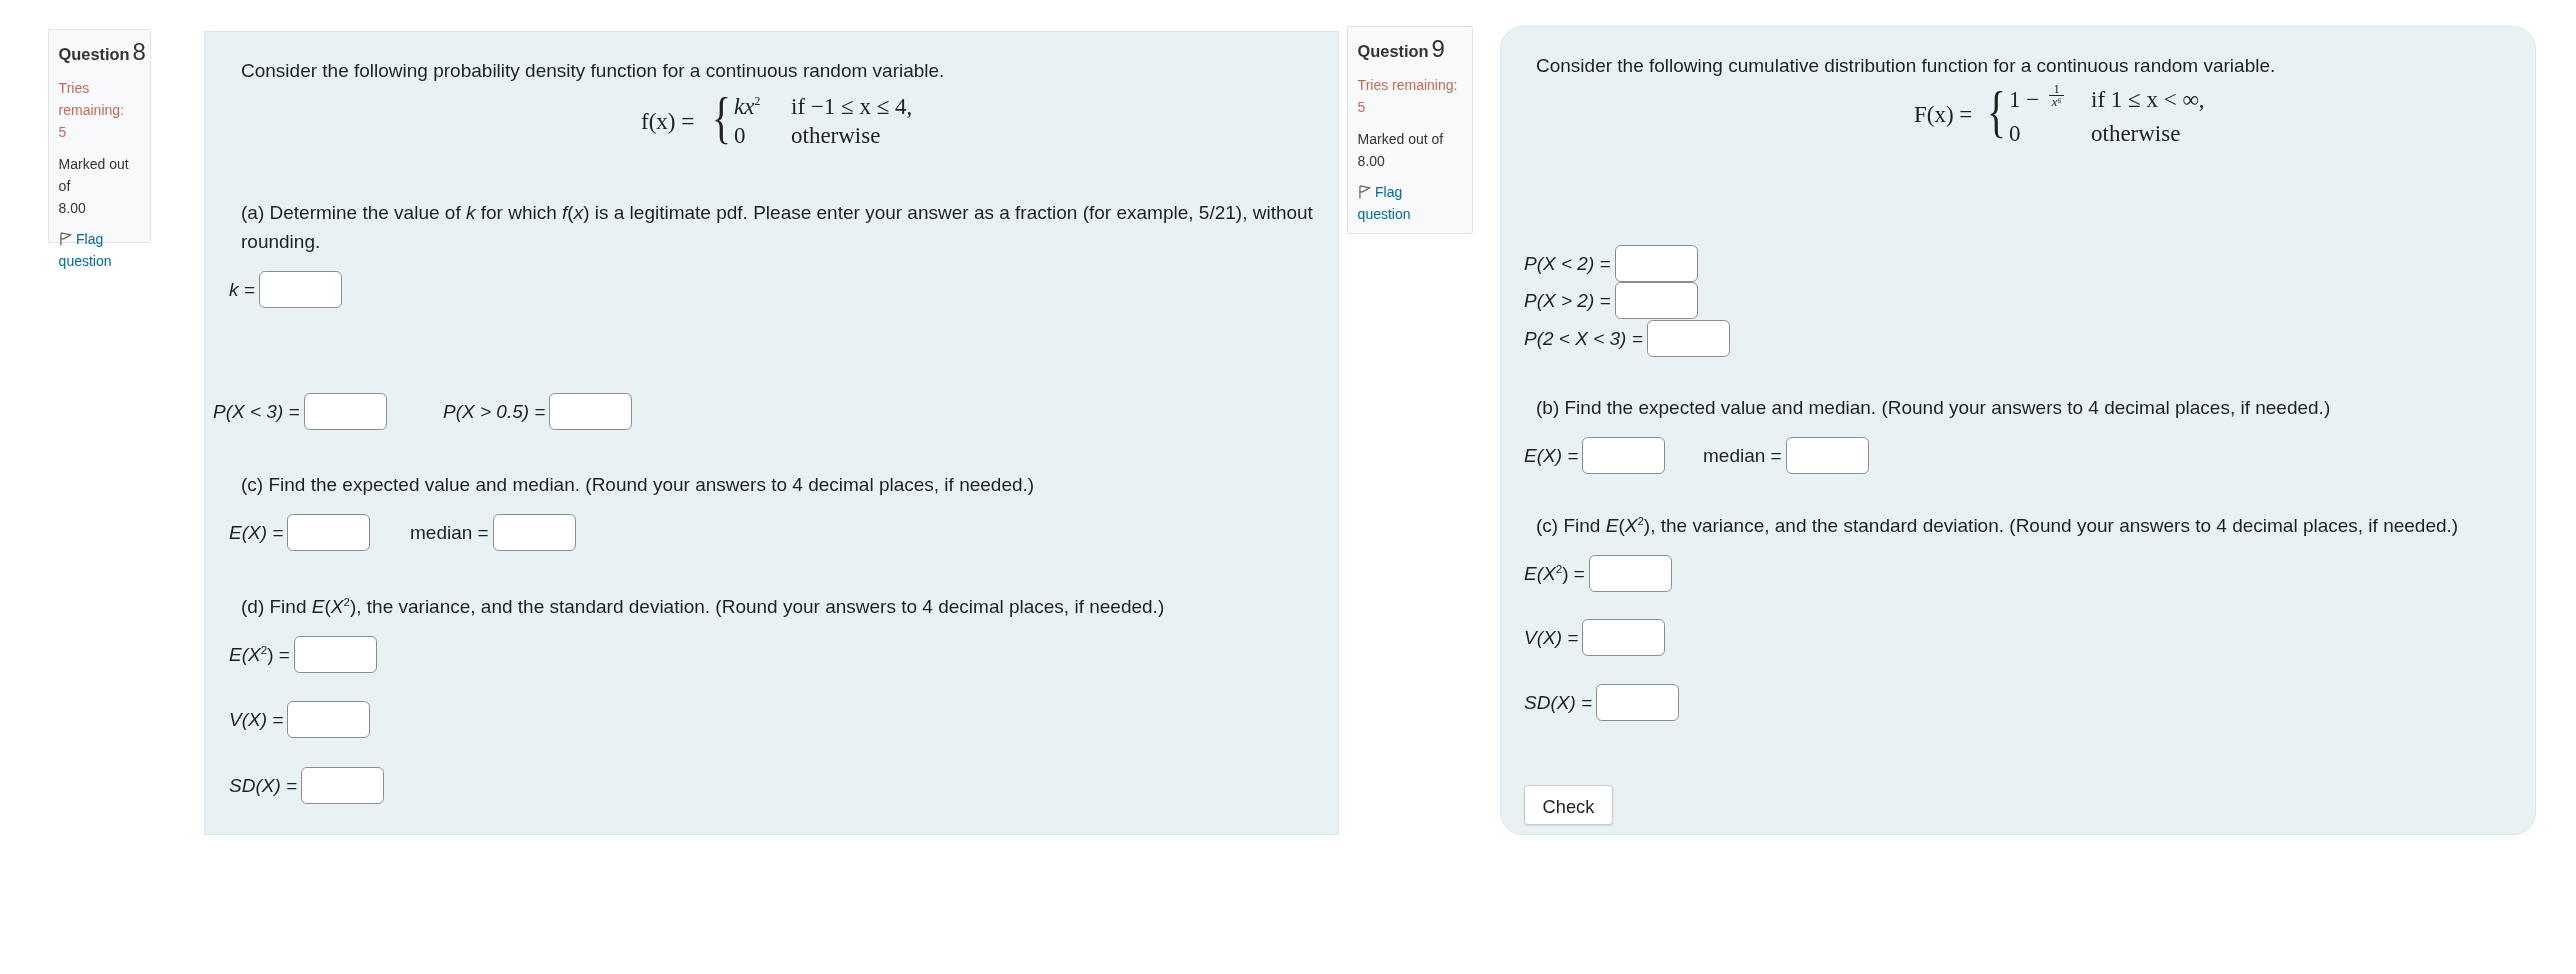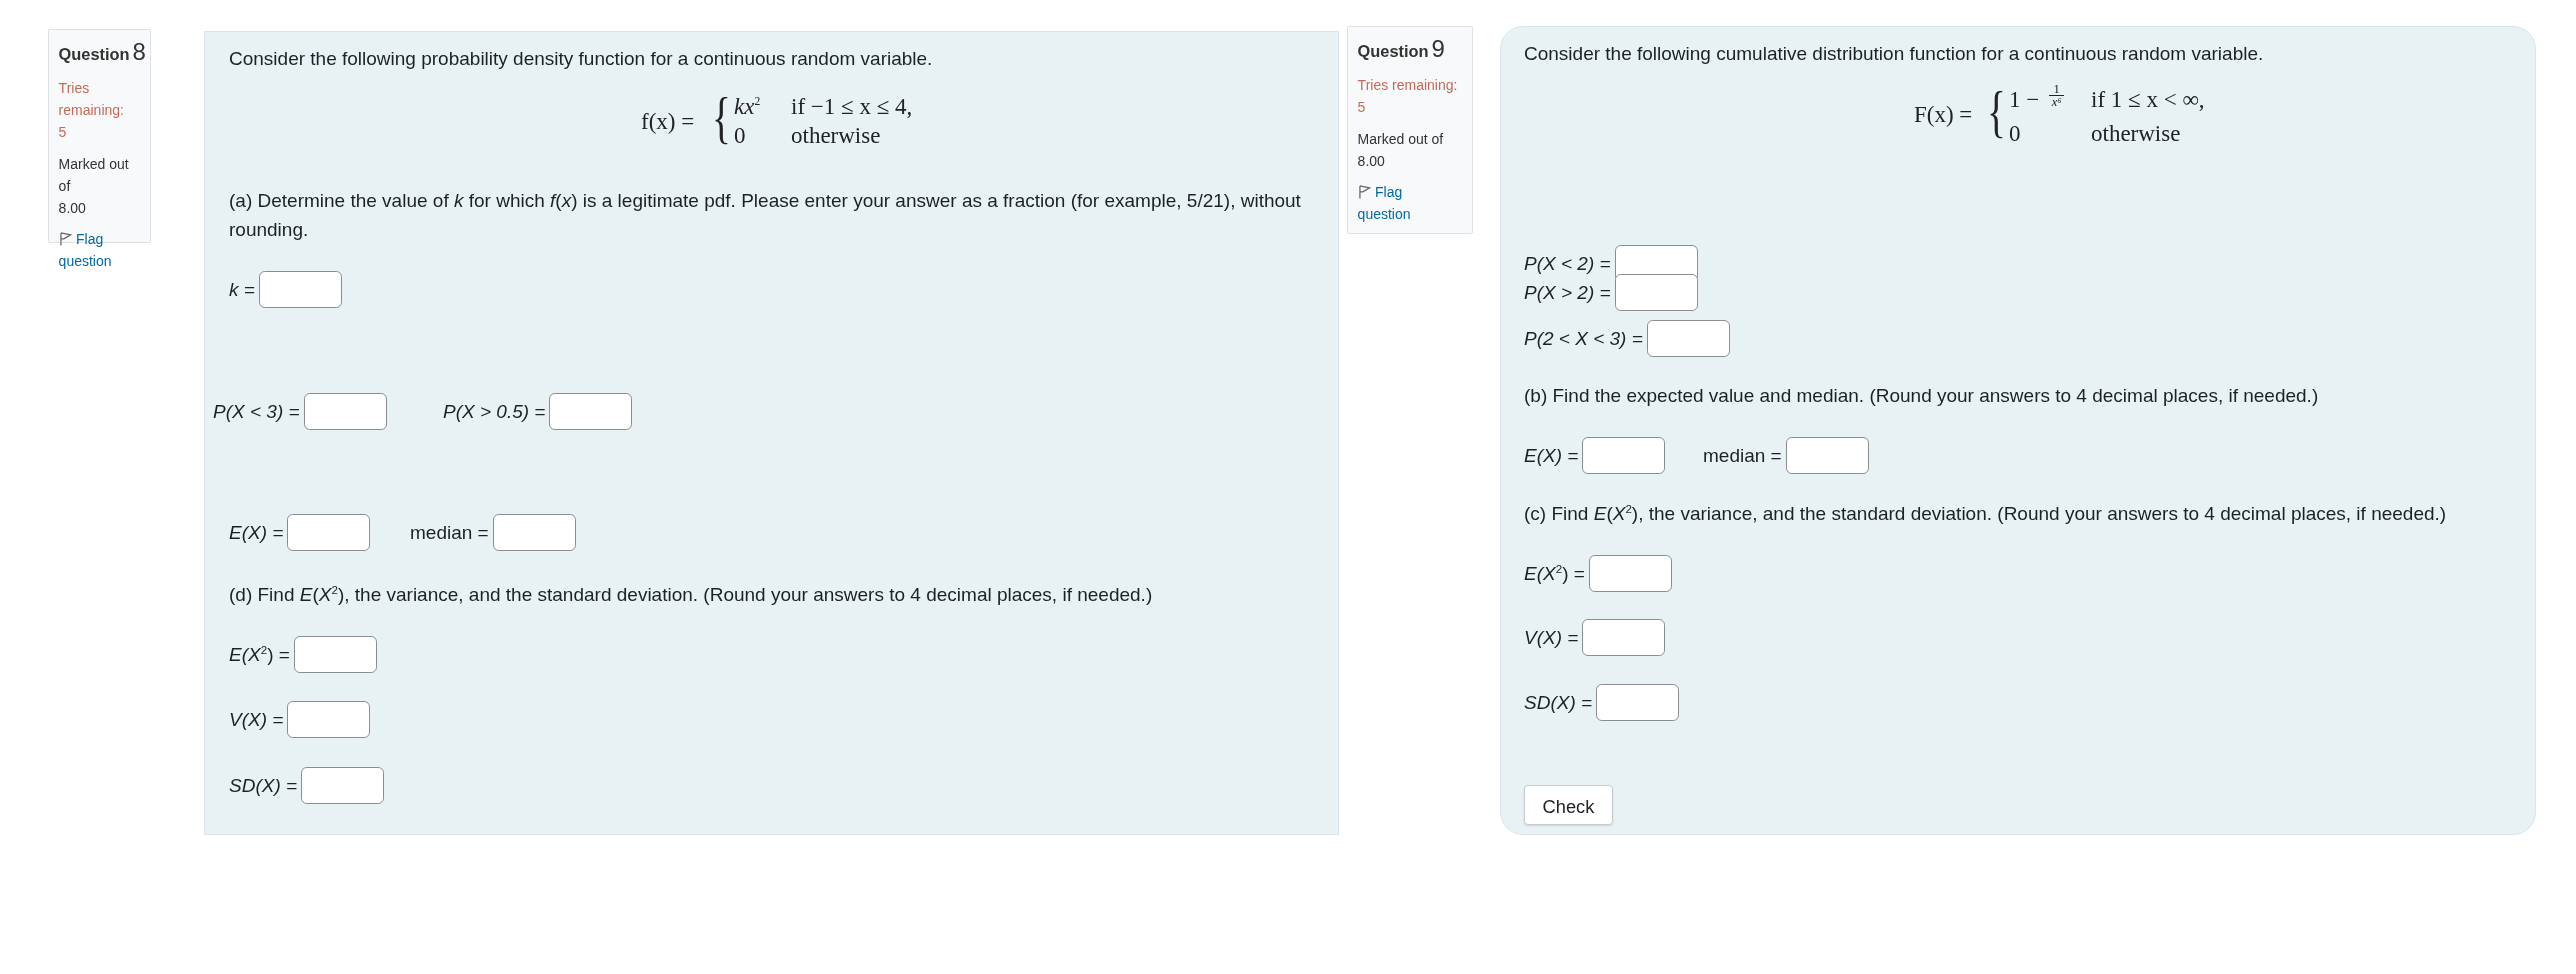--- a/index.html
+++ b/index.html
@@ -8,21 +8,21 @@
   .info{position:absolute;background:#f8f9fa;border:1px solid #dee2e6;border-radius:1.9px;
         box-sizing:border-box;padding:9.6px 9.6px;font-size:14.5px;line-height:22px;}
   .info .qno{font-size:16.4px;font-weight:bold;color:#333;margin-top:1.9px;}
   .info .qno .num{font-size:24px;font-weight:normal;margin-left:2.9px;}
   .info .tries{color:#c46a58;font-size:14px;margin-top:11.6px;}
   .info .marked{color:#333;font-size:14px;margin-top:9.6px;}
   .info .flag{color:#0369a1;font-size:14px;margin-top:9.6px;cursor:pointer;}
   .info .flag svg{vertical-align:-1.9px;margin-right:3.9px;}
   .content{position:absolute;background:#e8f2f5;border:1px solid #d6e6ec;box-sizing:border-box;
            font-size:19px;line-height:29px;color:#1d2125;}
-  .content p{margin:0;position:absolute;}
+  .content p{margin:12px;position:absolute;}
   .math{position:absolute;font-family:"Liberation Serif","DejaVu Serif",serif;font-size:23px;color:#222;}
   .brace{font-size:56px;line-height:56px;font-weight:100;position:absolute;transform:scaleX(0.7);}
   .field{position:absolute;display:flex;align-items:center;white-space:nowrap;}
   .field .lbl{margin-right:3.9px;}
   i{font-style:italic;}
   input.ans{width:83px;height:37px;border:1.4px solid #8a8d90;border-radius:5.8px;background:#fff;
             box-sizing:border-box;padding:0 5.8px;font-size:17.4px;}
   .btn{position:absolute;background:#fff;border:1px solid #c7cbcf;border-radius:3.9px;font-size:18.3px;
        padding:10px;width:89px;height:40px;color:#1d2125;font-family:"Liberation Sans",sans-serif;
        box-shadow:0 1px 1.9px rgba(0,0,0,.12);cursor:pointer;}
@@ -73,20 +73,21 @@
 
   <div class="field" style="left:8px;top:361px;">
     <i class="lbl">P(X &lt; 3) =</i>
     <input class="ans" type="text" style="">
   </div>
   <div class="field" style="left:238px;top:361px;">
     <i class="lbl">P(X &gt; 0.5) =</i>
     <input class="ans" type="text" style="">
   </div>
 
+  <p style="left:24px;top:426px;">(c) Find the expected value and median. (Round your answers to 4 decimal places, if needed.)</p>
   <div class="field" style="left:24px;top:482px;">
     <i class="lbl">E(X) =</i>
     <input class="ans" type="text" style="">
   </div>
   <div class="field" style="left:205px;top:482px;">
     <span class="lbl">median =</span>
     <input class="ans" type="text" style="">
   </div>
 
   <p style="left:24px;top:548px;">
@@ -139,21 +140,21 @@
     </span>
     <span style="position:absolute;left:177px;top:4.8px;">if 1 ≤ x &lt; ∞,</span>
     <span style="position:absolute;left:95px;top:39px;">0</span>
     <span style="position:absolute;left:177px;top:39px;">otherwise</span>
   </div>
 
   <div class="field" style="left:23px;top:218px;">
     <i class="lbl">P(X &lt; 2) =</i>
     <input class="ans" type="text" style="">
   </div>
-  <div class="field" style="left:23px;top:247px;">
+  <div class="field" style="left:23px;top:255px;">
     <i class="lbl">P(X &gt; 2) =</i>
     <input class="ans" type="text" style="">
   </div>
   <div class="field" style="left:23px;top:293px;">
     <i class="lbl">P(2 &lt; X &lt; 3) =</i>
     <input class="ans" type="text" style="">
   </div>
 
   <p style="left:23px;top:354px;">(b) Find the expected value and median. (Round your answers to 4 decimal places, if needed.)</p>
   <div class="field" style="left:23px;top:410px;">

